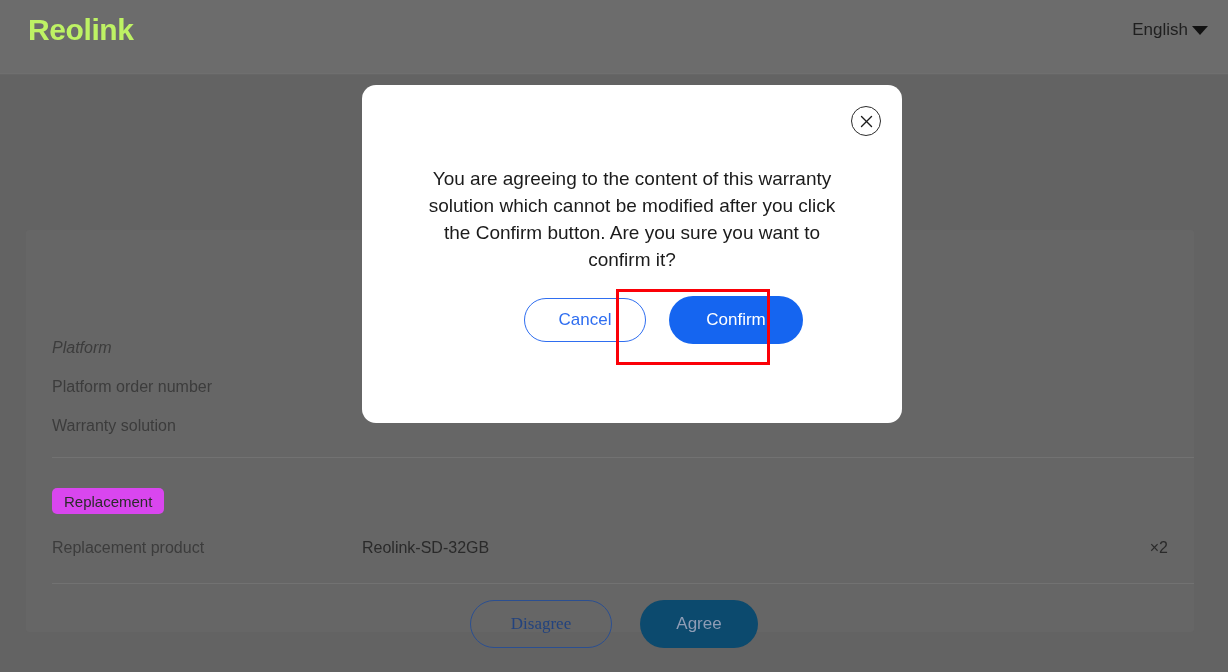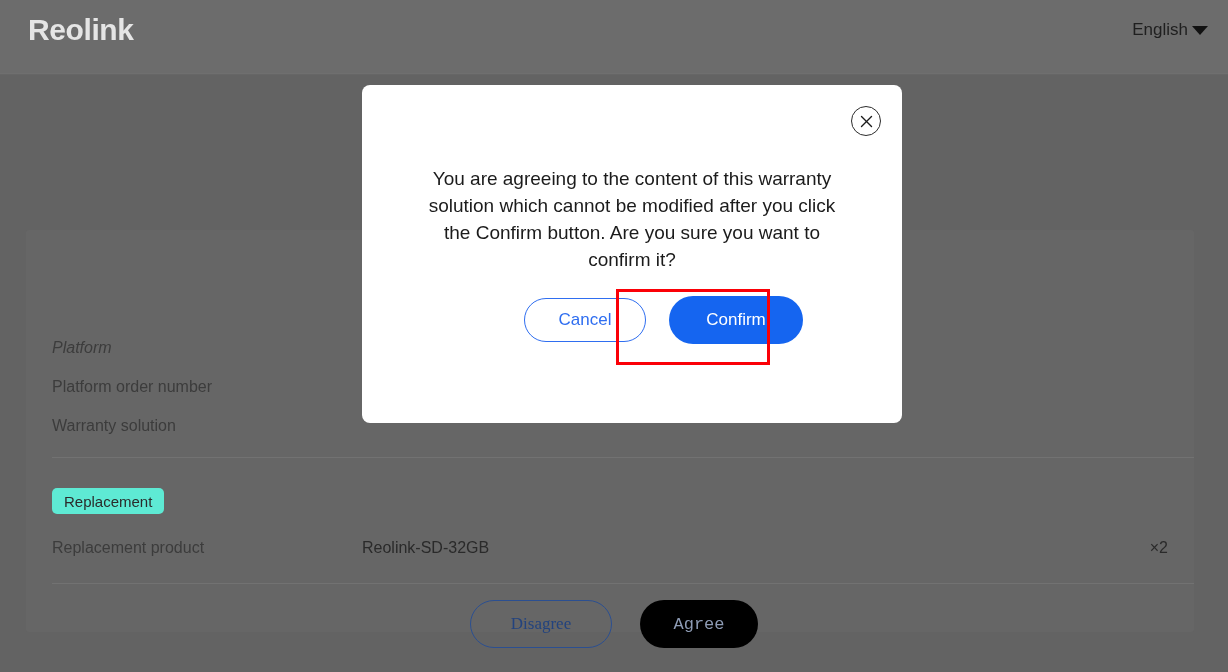--- a/index.html
+++ b/index.html
@@ -35,21 +35,21 @@
     border-bottom: 1px solid #6f6f6f;
   }
 
   .brand {
     position: absolute;
     left: 28px;
     top: 13px;
     font-size: 30px;
     font-weight: 700;
     letter-spacing: -0.4px;
-    color: #e5e5e5;
+    color: #bef264;
   }
 
   .lang-select {
     position: absolute;
     right: 20px;
     top: 17px;
     display: flex;
     align-items: center;
     gap: 4px;
     height: 26px;
@@ -124,21 +124,21 @@
   .divider-2 { top: 353px; }
 
   .tag {
     position: absolute;
     left: 26px;
     top: 258px;
     height: 26px;
     padding: 0 12px;
     display: inline-flex;
     align-items: center;
-    background: #5eead4;
+    background: #d946ef;
     border-radius: 5px;
     font-size: 15px;
     color: #2b2b2b;
   }
 
   .page-actions {
     position: absolute;
     left: 0;
     top: 525px;
     width: 1228px;
@@ -156,36 +156,36 @@
     color: #23437e;
     font-size: 17px;
     font-family: Liberation Serif, serif;
     cursor: pointer;
   }
   .btn-agree {
     width: 118px;
     height: 48px;
     border-radius: 24px;
     border: none;
-    background: #000000;
+    background: #0c4a6e;
     color: #8e9cb5;
     font-size: 17px;
-    font-family: Liberation Mono, monospace;
+    font-family: Liberation Sans, sans-serif;
     cursor: pointer;
   }
 
   
   .modal {
     position: absolute;
     left: 362px;
     top: 85px;
     width: 540px;
     height: 338px;
     background: #ffffff;
-    border-radius: 8px;
+    border-radius: 14px;
   }
 
   .modal-close {
     position: absolute;
     right: 21px;
     top: 21px;
     width: 30px;
     height: 30px;
     border-radius: 50%;
     border: 1.3px solid #2c2c2c;

